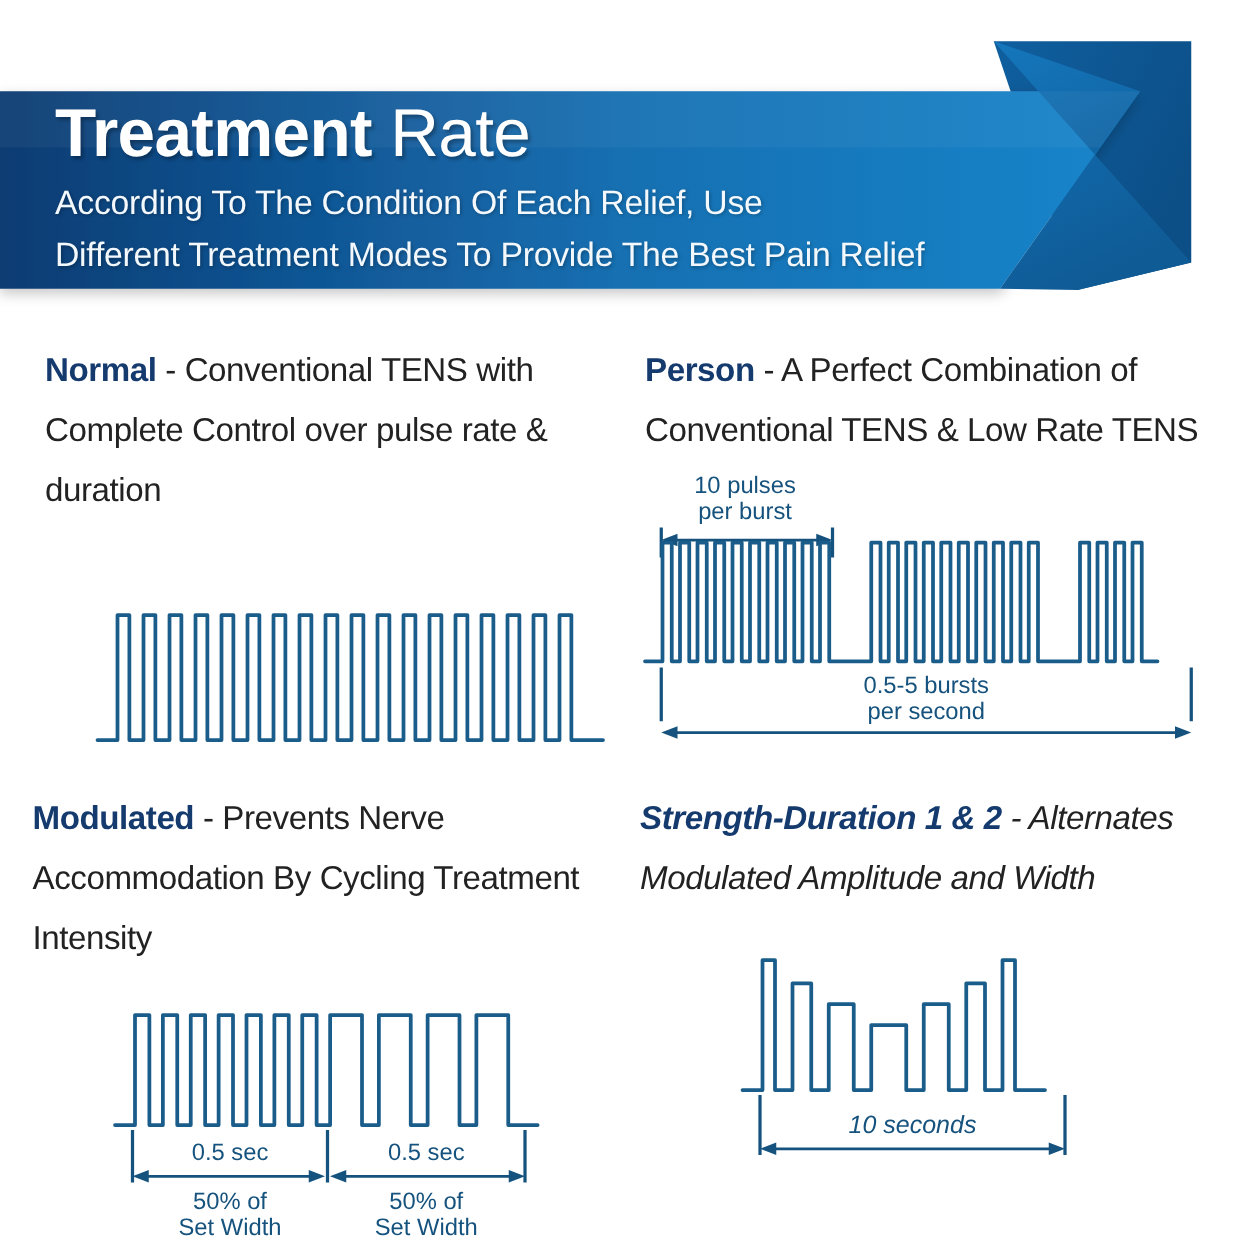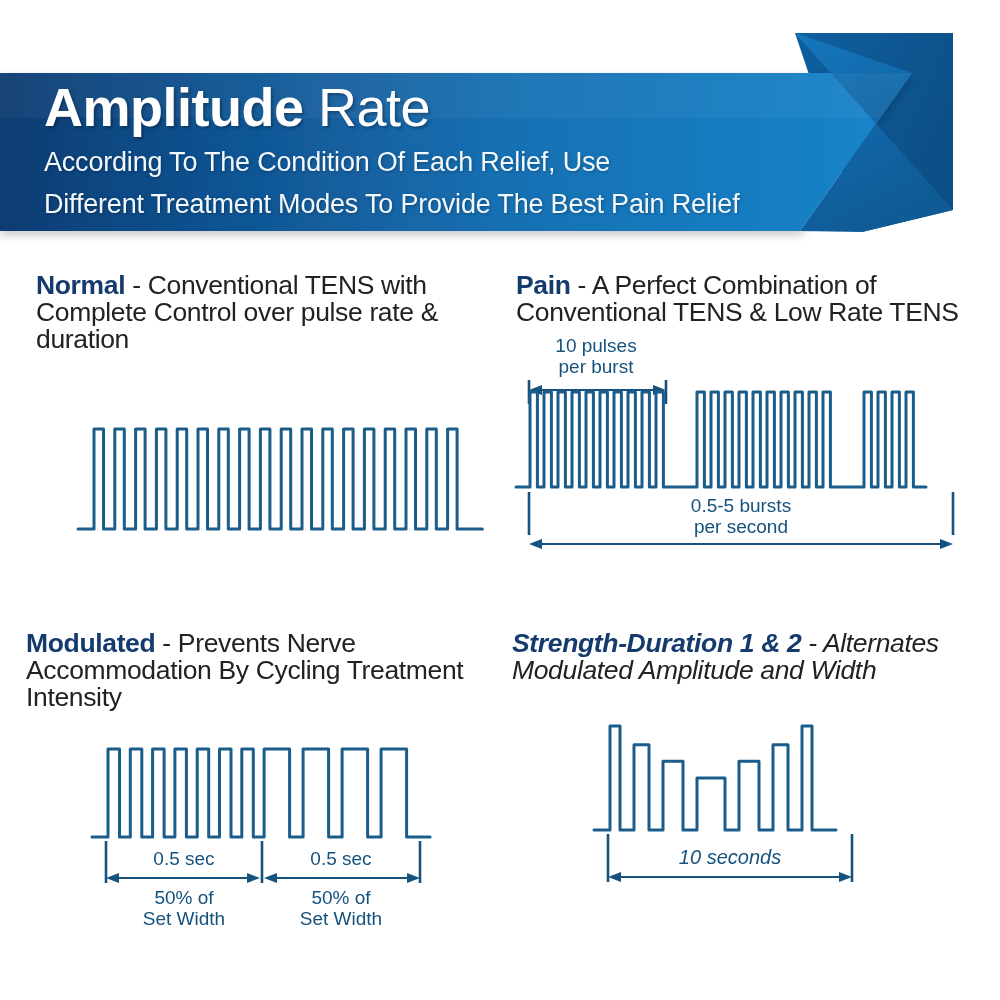--- a/index.html
+++ b/index.html
@@ -68,21 +68,21 @@
     position: absolute;
     box-sizing: border-box;
   }
   .card-normal   { left: 36px;  top: 20px;  width: 460px; height: 356px; }
   .card-burst    { left: 516px; top: 20px;  width: 470px; height: 356px; }
   .card-mod      { left: 26px;  top: 378px; width: 470px; height: 366px; }
   .card-sd       { left: 512px; top: 378px; width: 470px; height: 366px; font-style: italic; }
 
   .card-head {
     font-size: 26.5px;
-    line-height: 27px;
+    line-height: 48px;
     color: #222222;
     font-weight: 400;
     letter-spacing: -0.35px;
   }
   .card-head .mode-name {
     color: #143a6e;
     font-weight: 700;
   }
   .wave-holder { position: relative; }
 
@@ -120,21 +120,21 @@
 
     <path d="M 0,73 L 912,73 L 800,231 L 0,231 Z" fill="url(#bandGrad)" filter="url(#bandShadow)"></path>
 
     <polygon points="795,33 953,210 862,232 800,231 912,73" fill="url(#foldGrad)"></polygon>
 
     <path d="M 0,73 L 912,73 L 880,118 L 0,118 Z" fill="#ffffff" opacity="0.045"></path>
   </svg>
 
   <div class="banner-text">
     <div class="banner-title">
-      <span class="strong">Amplitude</span>
+      <span class="strong">Treatment</span>
       <span>Rate</span>
     </div>
     <div class="banner-sub">According To The Condition Of Each Relief, Use</div>
     <div class="banner-sub">Different Treatment Modes To Provide The Best Pain Relief</div>
   </div>
 </div>
 
 <div class="grid">
 
   <div class="card card-normal">
@@ -143,21 +143,21 @@
     </div>
     <div class="wave-holder">
       <svg class="wave-svg" width="420" height="140" viewBox="0 0 420 140" style="margin-top:56px; margin-left:42px;">
         <path id="normal-path" fill="none" stroke="#1a5c8a" stroke-width="3" stroke-linejoin="round" stroke-linecap="round" d="M 0 120 L 16 120 L 16 20 L 25.5 20 L 25.5 120 L 36.8 120 L 36.8 20 L 46.3 20 L 46.3 120 L 57.599999999999994 120 L 57.599999999999994 20 L 67.1 20 L 67.1 120 L 78.39999999999999 120 L 78.39999999999999 20 L 87.89999999999999 20 L 87.89999999999999 120 L 99.19999999999999 120 L 99.19999999999999 20 L 108.69999999999999 20 L 108.69999999999999 120 L 119.99999999999999 120 L 119.99999999999999 20 L 129.5 20 L 129.5 120 L 140.8 120 L 140.8 20 L 150.3 20 L 150.3 120 L 161.60000000000002 120 L 161.60000000000002 20 L 171.10000000000002 20 L 171.10000000000002 120 L 182.40000000000003 120 L 182.40000000000003 20 L 191.90000000000003 20 L 191.90000000000003 120 L 203.20000000000005 120 L 203.20000000000005 20 L 212.70000000000005 20 L 212.70000000000005 120 L 224.00000000000006 120 L 224.00000000000006 20 L 233.50000000000006 20 L 233.50000000000006 120 L 244.80000000000007 120 L 244.80000000000007 20 L 254.30000000000007 20 L 254.30000000000007 120 L 265.6000000000001 120 L 265.6000000000001 20 L 275.1000000000001 20 L 275.1000000000001 120 L 286.4000000000001 120 L 286.4000000000001 20 L 295.9000000000001 20 L 295.9000000000001 120 L 307.2000000000001 120 L 307.2000000000001 20 L 316.7000000000001 20 L 316.7000000000001 120 L 328.0000000000001 120 L 328.0000000000001 20 L 337.5000000000001 20 L 337.5000000000001 120 L 348.8000000000001 120 L 348.8000000000001 20 L 358.3000000000001 20 L 358.3000000000001 120 L 369.60000000000014 120 L 369.60000000000014 20 L 379.10000000000014 20 L 379.10000000000014 120 L 390.40000000000015 120 L 404.40000000000015 120"></path>
       </svg>
     </div>
   </div>
 
   <div class="card card-burst">
     <div class="card-head">
-      <span class="mode-name">Pain</span><span> - </span><span>A Perfect Combination of Conventional TENS &amp; Low Rate TENS</span>
+      <span class="mode-name">Person</span><span> - </span><span>A Perfect Combination of Conventional TENS &amp; Low Rate TENS</span>
     </div>
     <div class="wave-holder">
       <svg class="wave-svg" width="470" height="225" viewBox="0 0 470 225" style="margin-top:6px; margin-left:0px;">
 
         <text x="80" y="20" text-anchor="middle" font-family="Liberation Sans, sans-serif" font-size="19" fill="#15527d">10 pulses</text>
         <text x="80" y="41" text-anchor="middle" font-family="Liberation Sans, sans-serif" font-size="19" fill="#15527d">per burst</text>
 
         <line x1="13" y1="48" x2="13" y2="72" stroke="#15527d" stroke-width="2.6"></line>
         <line x1="150" y1="48" x2="150" y2="72" stroke="#15527d" stroke-width="2.6"></line>
         <line x1="17" y1="58" x2="146" y2="58" stroke="#15527d" stroke-width="2.2"></line>

